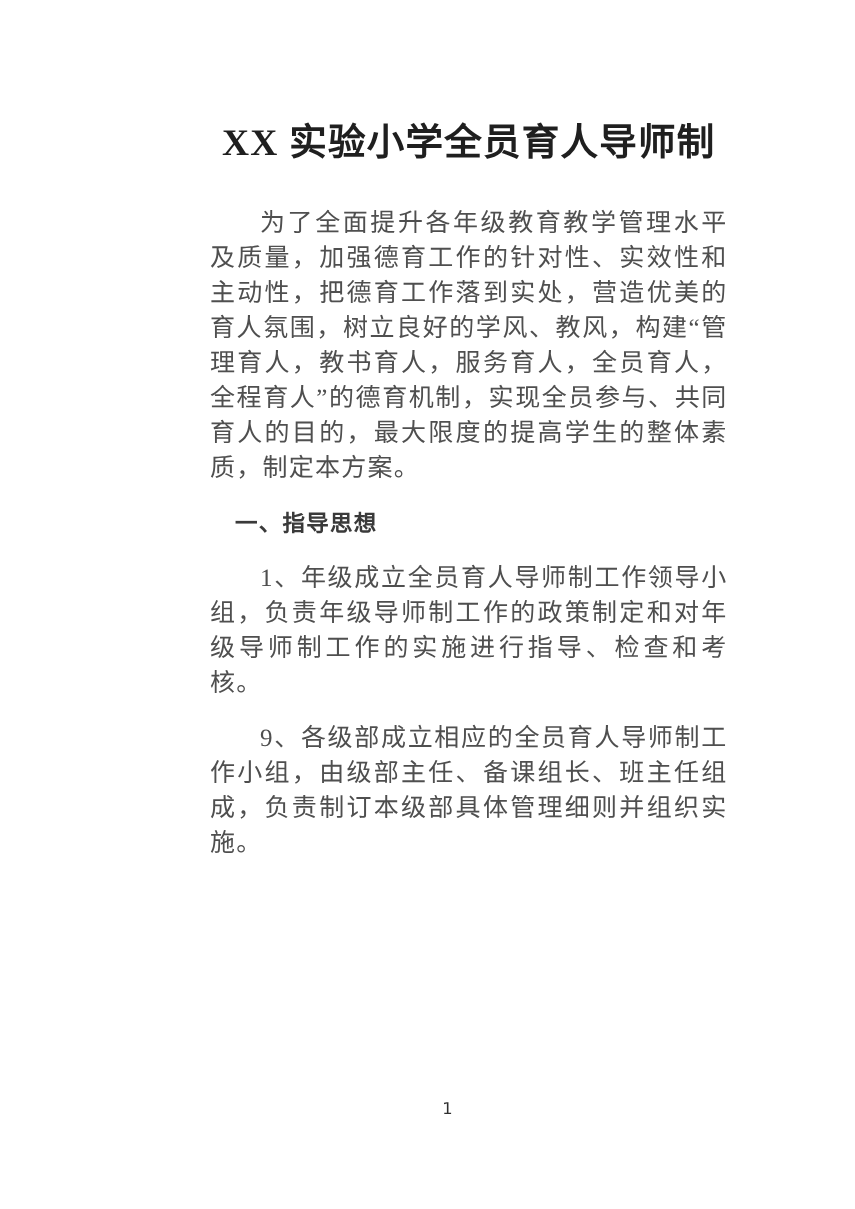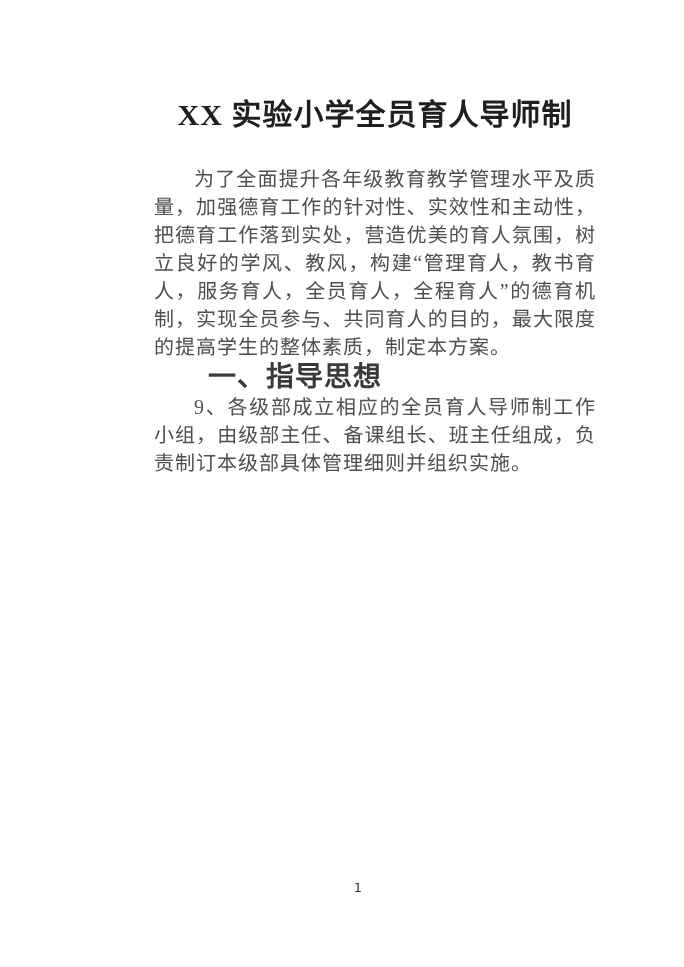--- a/index.html
+++ b/index.html
@@ -23,34 +23,34 @@
     margin: 0 0 32px 0;
     text-align: center;
     font-family: "Liberation Serif", "DejaVu Serif", serif;
     font-size: 30px;
     line-height: 37px;
     font-weight: 600;
     color: #1f1f1f;
     letter-spacing: 1px;
   }
   .para {
-    margin: 2px;
+    margin: 16px;
     font-size: 20px;
     line-height: 28px;
     color: #4f4f4f;
     letter-spacing: 1px;
     text-align: justify;
     text-justify: inter-character;
     text-indent: 2em;
     font-weight: 400;
   }
   .heading {
     margin: 0;
     font-family: "Liberation Sans", "DejaVu Sans", sans-serif;
-    font-size: 28px;
+    font-size: 18px;
     line-height: 28px;
     font-weight: 700;
     color: #3a3a3a;
     letter-spacing: 1px;
     text-indent: 2em;
   }
   .page-number {
     position: absolute;
     top: 880px;
     left: 0;
@@ -70,20 +70,21 @@
     <h1 class="doc-title">
       <span>XX 实验小学全员育人导师制</span><br>
     </h1>
 
     <p class="para">为了全面提升各年级教育教学管理水平及质量，加强德育工作的针对性、实效性和主动性，把德育工作落到实处，营造优美的育人氛围，树立良好的学风、教风，构建“管理育人，教书育人，服务育人，全员育人，全程育人”的德育机制，实现全员参与、共同育人的目的，最大限度的提高学生的整体素质，制定本方案。</p>
 
     <p class="heading">一、指导思想</p>
 
 
 
+    <p class="para">1、年级成立全员育人导师制工作领导小组，负责年级导师制工作的政策制定和对年级导师制工作的实施进行指导、检查和考核。</p>
 
     <p class="para">9、各级部成立相应的全员育人导师制工作小组，由级部主任、备课组长、班主任组成，负责制订本级部具体管理细则并组织实施。</p>
 
 
 
   </div>
 
   <div class="page-number">1</div>
 </div>
 

